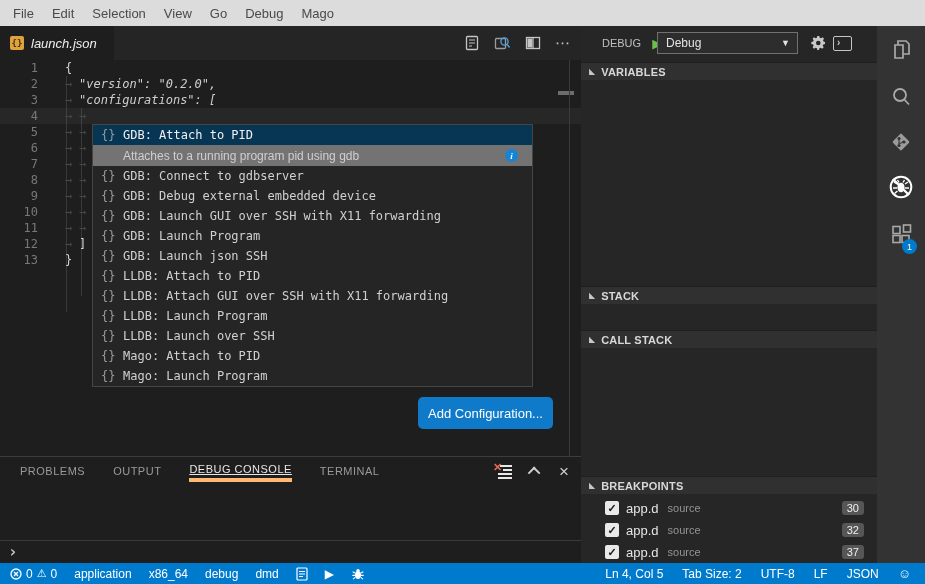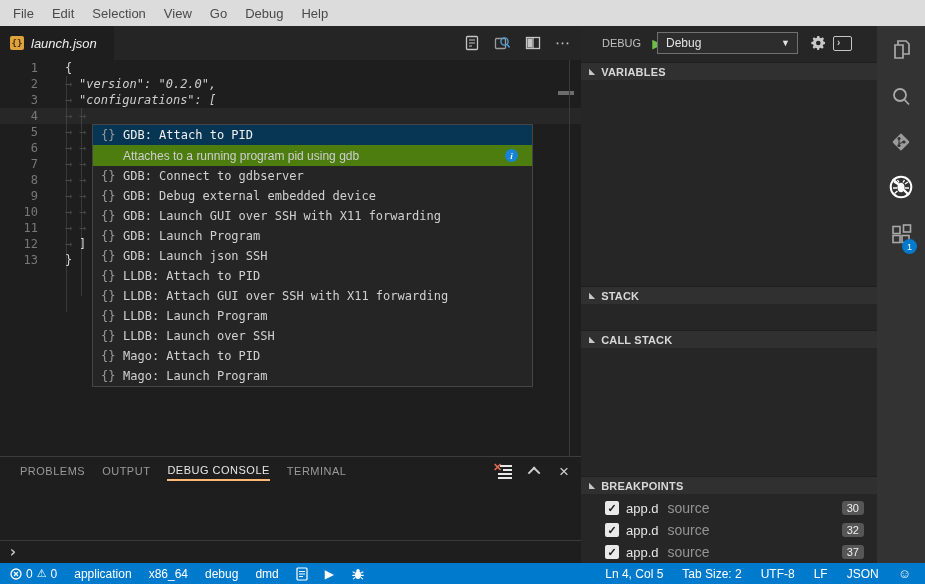--- a/index.html
+++ b/index.html
@@ -38,37 +38,37 @@
   .indent-guide { position:absolute; width:1px; background:#393939; }
   #scroll-marker { left:558px; top:91px; width:16px; height:4px; background:#6d6d6d; }
   #editor-right-line { left:569px; top:60px; width:1px; height:396px; background:#3a3a3a; }
 
   
   #suggest { left:92px; top:124px; width:441px; background:#252526; border:1px solid #454545;
              font-family:"DejaVu Sans Mono", monospace; font-size:12px; }
   .srow { height:20px; display:flex; align-items:center; padding-left:8px; color:#d0d0d0; }
   .srow .sicon { color:#9b9b9b; width:22px; flex:0 0 22px; }
   .srow.selected { background:#073655; color:#f0f0f0; }
-  .sdoc { height:21px; background:#4d7c0f; color:#cfcfcf; display:flex; align-items:center;
+  .sdoc { height:21px; background:#737373; color:#cfcfcf; display:flex; align-items:center;
           padding-left:30px; font-family:"Liberation Sans", sans-serif; font-size:12px; position:relative; }
   .info-badge { position:absolute; right:14px; top:4px; width:13px; height:13px; border-radius:50%;
                 background:#1584d7; color:#fff; font-size:9px; font-weight:bold; font-style:italic;
                 display:flex; align-items:center; justify-content:center;
                 font-family:"Liberation Serif", serif; }
 
   
   #add-config { left:418px; top:397px; width:135px; height:32px; background:#0f7ac9; border:none;
                 border-radius:5px; color:#ffffff; font-size:13px; font-family:"Liberation Sans", sans-serif;
                 cursor:pointer; }
 
   
   #panel { left:0; top:456px; width:581px; height:107px; background:#1e1e1e; border-top:1px solid #3d3d3d; }
-  .panel-tabs { display:flex; align-items:center; height:30px; padding-left:20px; gap:17px; }
+  .panel-tabs { display:flex; align-items:center; height:30px; padding-left:20px; gap:28px; }
   .panel-tab { color:#9a9a9a; font-size:11px; letter-spacing:0.5px; padding-bottom:3px; }
-  .panel-tab.active { color:#e7e7e7; border-bottom:2px solid #fdba74; }
+  .panel-tab.active { color:#e7e7e7; border-bottom:4px solid #fdba74;text-decoration:underline; }
   .panel-actions { position:absolute; right:12px; top:8px; display:flex; align-items:center; gap:19px; }
   .clear-icon { position:relative; width:17px; height:13px; }
   .clear-icon .bar { position:absolute; right:0; height:2px; background:#e8e8e8; }
   .clear-icon .redx { position:absolute; left:-2px; top:-4px; color:#dd6a55; font-size:11px; font-weight:bold; }
   .chev-up { width:9px; height:9px; border-left:2px solid #cfcfcf; border-top:2px solid #cfcfcf;
              transform:rotate(45deg) translateY(2px); }
   .close-glyph { color:#cfcfcf; font-size:17px; line-height:13px; }
   #console-sep { left:0px; top:540px; width:581px; height:1px; background:#3a3a3a; }
   #console-prompt { left:8px; top:543px; color:#c5c5c5; font-size:16px; font-weight:bold;
                     font-family:"DejaVu Sans Mono", monospace; line-height:18px; }
@@ -90,21 +90,21 @@
   .section-header { position:absolute; left:0; width:296px; height:18px; background:#303031;
                     border-top:1px solid #1f1f20; display:flex; align-items:center; }
   .twistie { color:#c8c8c8; font-size:8px; margin:0 6px 0 8px; }
   .section-title { color:#d8d8d8; font-size:11px; font-weight:bold; letter-spacing:0.2px; }
   #hdr-variables { top:36px; } #hdr-watch { top:260px; } #hdr-callstack { top:304px; } #hdr-breakpoints { top:450px; }
   .bp-row { position:absolute; left:0; width:296px; height:22px; display:flex; align-items:center; }
   .bp-check { width:14px; height:14px; background:#e9e9e9; border-radius:2px; margin-left:24px;
               color:#1e1e1e; font-size:11px; font-weight:bold; display:flex; align-items:center;
               justify-content:center; }
   .bp-file { color:#e5e5e5; font-size:13px; margin-left:7px; }
-  .bp-kind { color:#949494; font-size:14px; margin-left:9px; }
+  .bp-kind { color:#949494; font-size:11px; margin-left:9px; }
   .bp-line { position:absolute; right:13px; background:#565656; color:#f0f0f0; font-size:11px;
              border-radius:3px; padding:1px 5px; }
 
   
   #activitybar { left:877px; top:26px; width:48px; height:537px; background:#333333; }
   .act-item { position:absolute; left:0; width:48px; height:44px; display:flex; align-items:center;
               justify-content:center; }
   .act-badge { position:absolute; right:8px; bottom:2px; width:15px; height:15px; border-radius:50%;
                background:#007acc; color:#fff; font-size:9px; display:flex; align-items:center;
                justify-content:center; }
@@ -124,21 +124,21 @@
 
 <div id="app">
 
   <div id="menubar" class="abs">
     <span class="menu-item">File</span>
     <span class="menu-item">Edit</span>
     <span class="menu-item">Selection</span>
     <span class="menu-item">View</span>
     <span class="menu-item">Go</span>
     <span class="menu-item">Debug</span>
-    <span class="menu-item">Help</span>
+    <span class="menu-item">Mago</span>
   </div>
 
   <div id="tabbar" class="abs">
     <div id="tab-active">
       <span class="json-file-icon">{}</span>
       <span class="tab-label">launch.json</span>
     </div>
     <div class="ed-actions">
       <span>
         <svg width="16" height="16" viewBox="0 0 16 16">
@@ -274,20 +274,21 @@
     <div class="srow">
         <span class="sicon">{}</span>
         <span>Mago: Attach to PID</span>
       </div>
     <div class="srow">
         <span class="sicon">{}</span>
         <span>Mago: Launch Program</span>
       </div>
   </div>
 
+  <button id="add-config" class="abs">Add Configuration...</button>
 
   <div id="panel" class="abs">
     <div class="panel-tabs">
       <span class="panel-tab">PROBLEMS</span>
       <span class="panel-tab">OUTPUT</span>
       <span class="panel-tab active">DEBUG CONSOLE</span>
       <span class="panel-tab">TERMINAL</span>
     </div>
     <div class="panel-actions">
       <span class="clear-icon">

